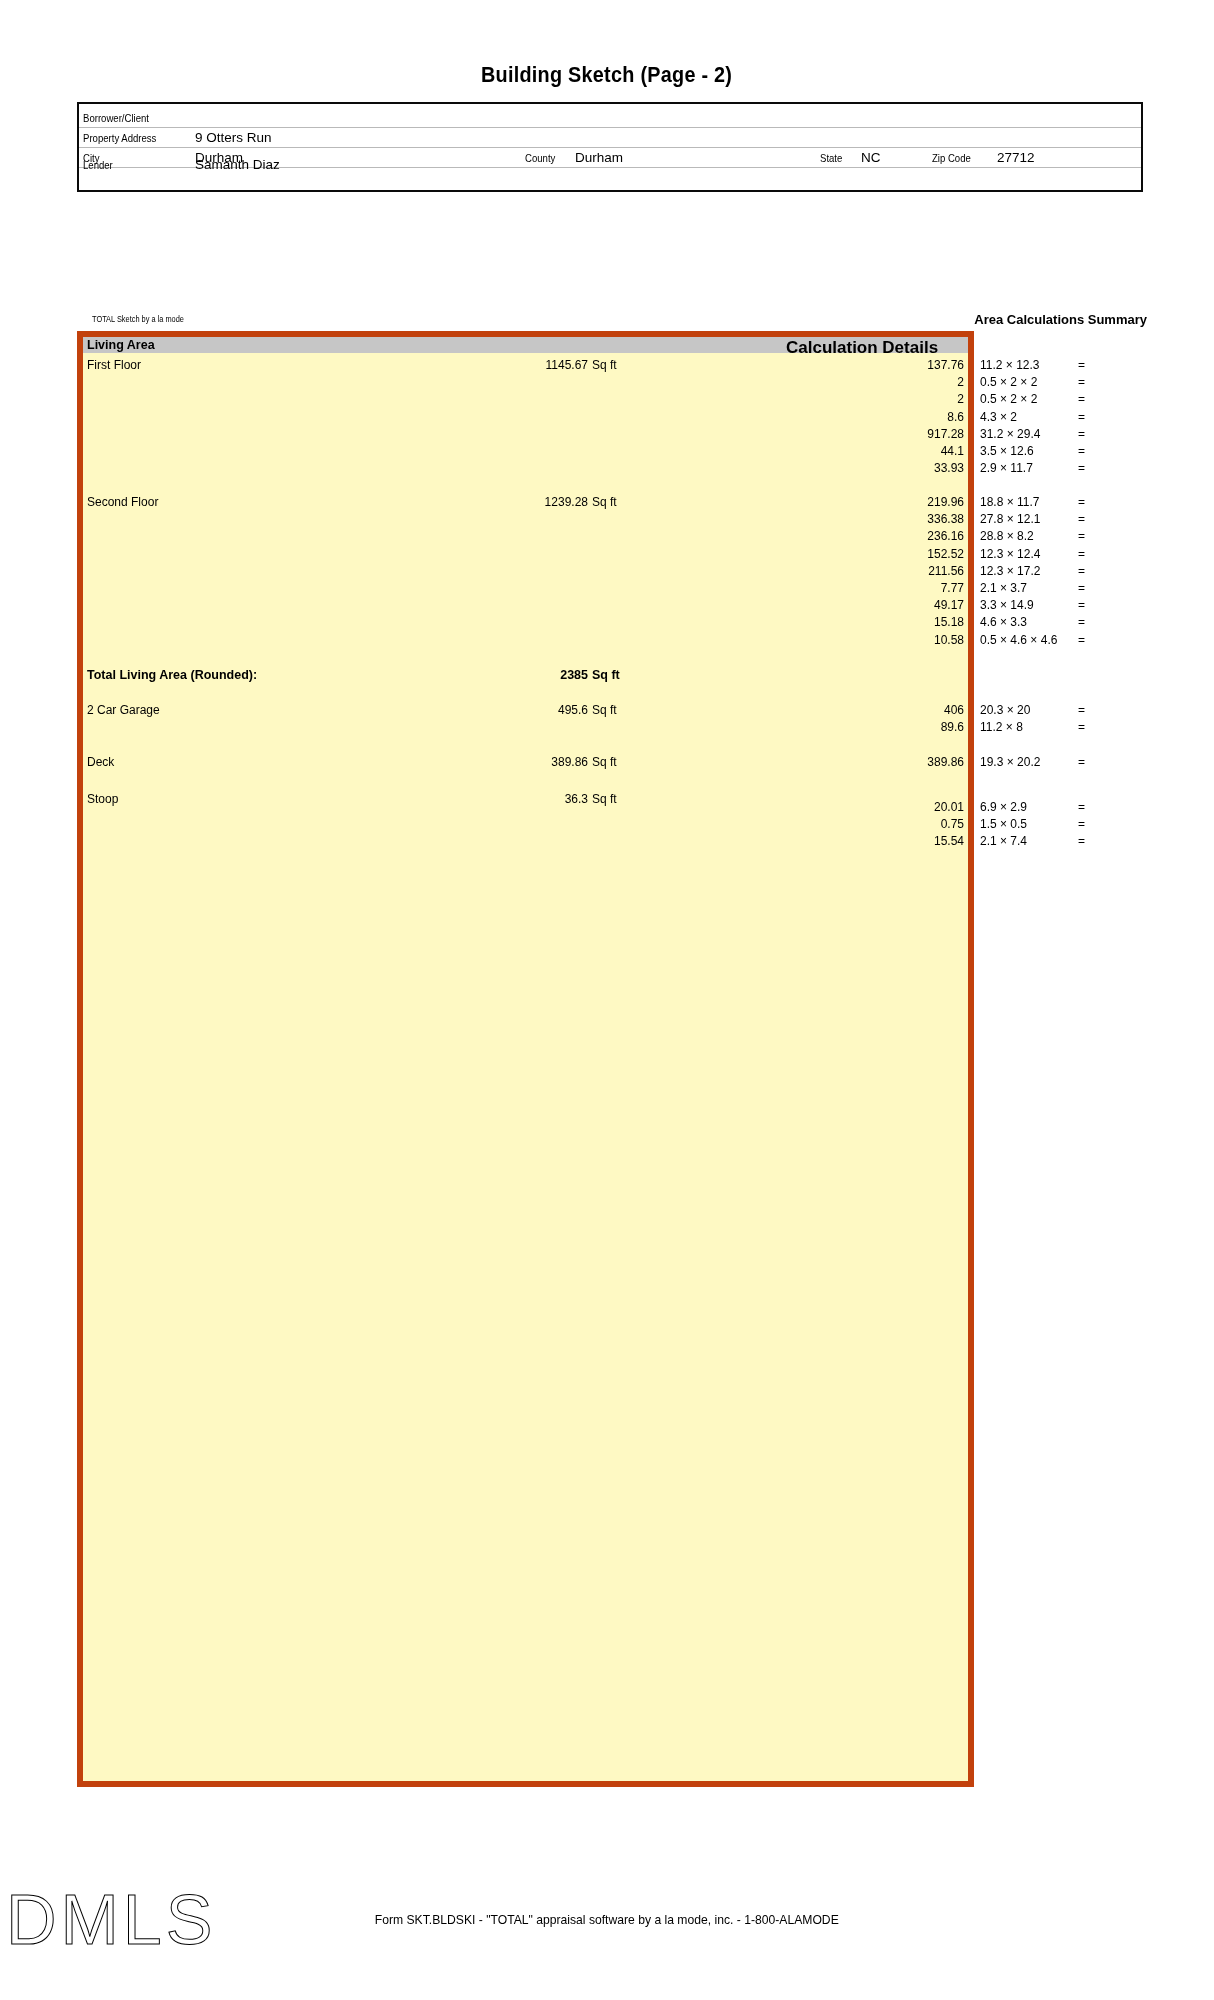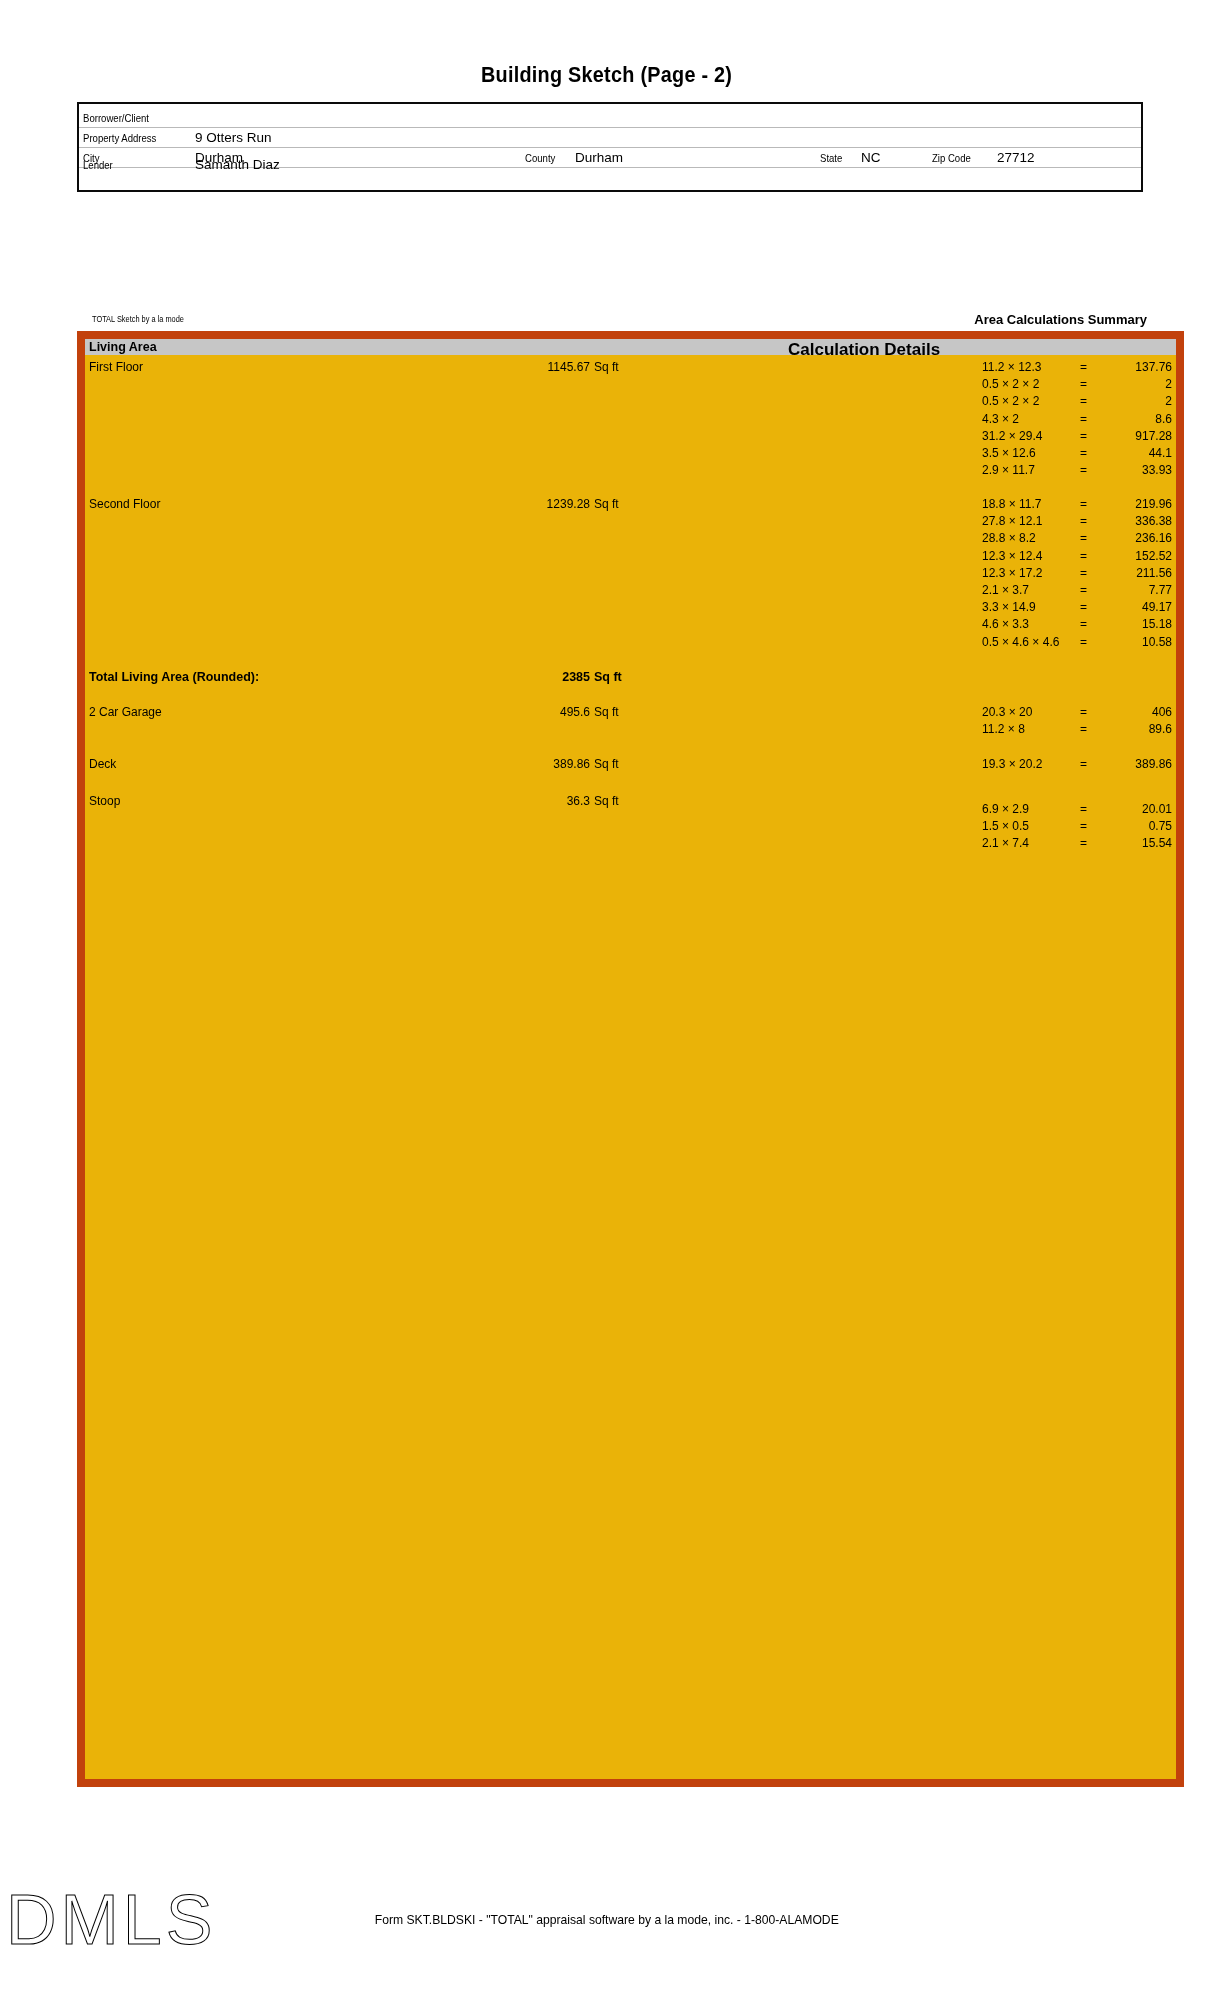--- a/index.html
+++ b/index.html
@@ -21,21 +21,21 @@
   .prop-row{position:absolute;left:0;width:100%;}
   .prop-sep{position:absolute;left:0;width:100%;height:1px;background:#b9b9b9;}
   .prop-label{position:absolute;bottom:3px;font-size:11px;}
   .prop-value{position:absolute;bottom:2px;font-size:13.5px;}
 
   
   .branding{left:92px;top:314px;font-size:8.5px;}
   .summary-title{left:77px;top:312px;width:1070px;text-align:right;font-size:13px;font-weight:bold;}
 
   
-  .main-box{left:77px;top:331px;width:1107px;height:1456px;border:8px solid #c2410c;box-sizing:border-box;background:#eab308;}
+  .main-box{left:77px;top:331px;width:897px;height:1456px;border:6px solid #c2410c;box-sizing:border-box;background:#fef9c3;}
   .secbar{position:absolute;left:0;width:100%;height:16px;background:#c6c6c6;}
   .secbar .bar-label{position:absolute;left:4px;top:1px;font-size:12.5px;font-weight:bold;}
   .secbar .bar-label2{position:absolute;left:703px;top:1px;font-size:17px;font-weight:bold;}
   .row-label{position:absolute;left:4px;font-size:12px;white-space:nowrap;}
   .area-num{position:absolute;left:0;width:505px;text-align:right;font-size:12px;}
   .area-unit{position:absolute;left:509px;font-size:12px;}
   .calc-stack{position:absolute;left:0;width:100%;}
   .calc-line{position:relative;height:17.2px;font-size:12px;}
   .calc-line .expr{position:absolute;left:897px;white-space:nowrap;}
   .calc-line .eq{position:absolute;left:995px;}

